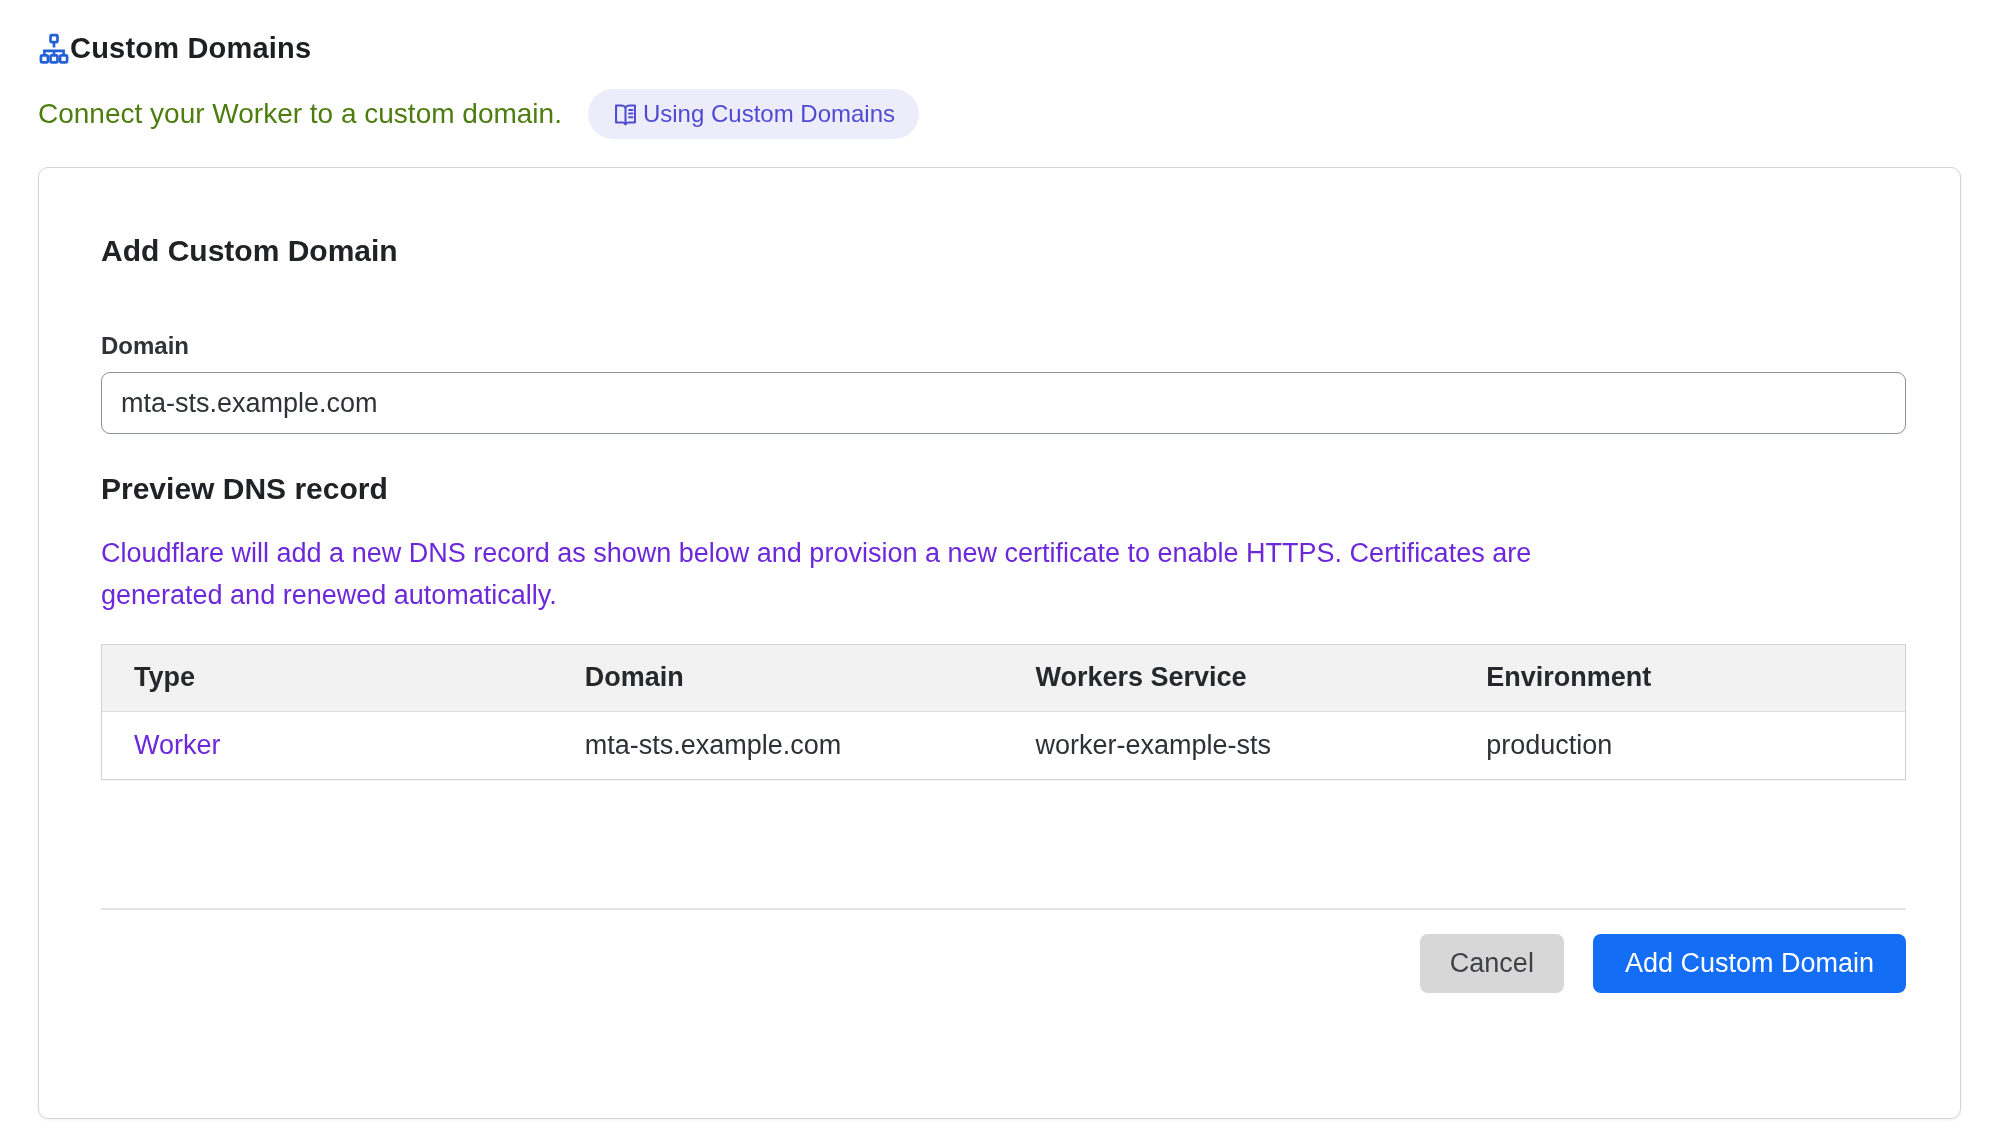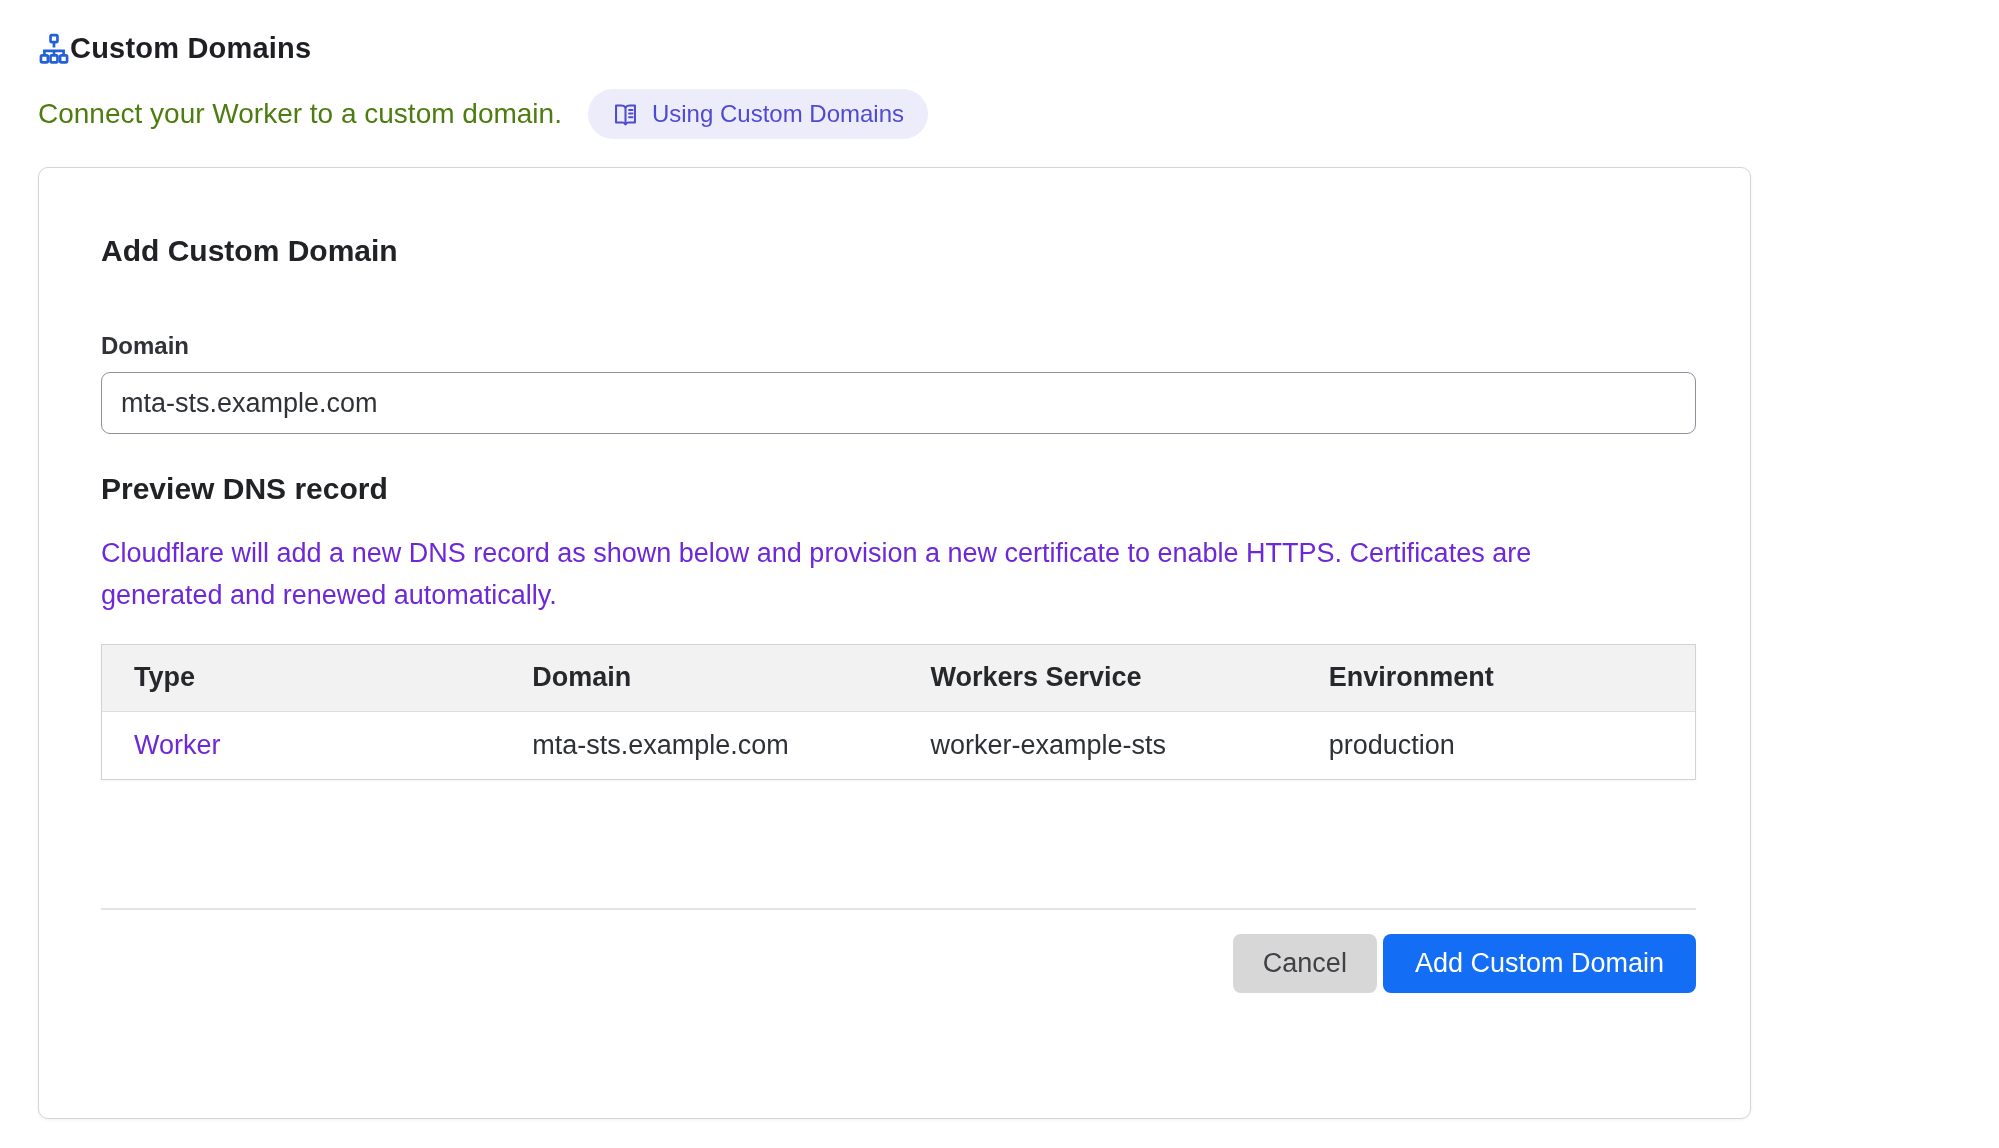--- a/index.html
+++ b/index.html
@@ -15,32 +15,32 @@
   
   .title-row { display: flex; align-items: center; }
   .title-row h1 {
     font-size: 29px; font-weight: 700; color: #1d1f23; letter-spacing: .2px;
   }
   .sitemap-icon { width: 32px; height: 32px; display: block; }
 
   .subtitle-row { display: flex; align-items: center; gap: 26px; margin-top: 24px; }
   .subtitle { font-size: 28px; color: #4d7c0f; }
   .docs-badge {
-    display: inline-flex; align-items: center; gap: 13px;
+    display: inline-flex; align-items: center; gap: 4px;
     background: #edecfb; color: #4f4ad2;
     border: none; cursor: pointer;
     font-family: inherit; font-size: 24px;
     padding: 11px 24px; border-radius: 28px;
   }
   .book-icon { width: 27px; height: 27px; display: block; }
 
   
   .card {
     margin-top: 28px;
-    width: 1713px; height: 952px;
+    width: 1923px; height: 952px;
     background: #fff;
     border: 1px solid #d5d5d8;
     border-radius: 10px;
     box-shadow: 0 1px 3px rgba(0,0,0,.06);
     padding: 66px 54px 0 62px;
     display: flex; flex-direction: column;
   }
   .card h2 { font-size: 30px; font-weight: 600; color: #202226; }
 
   .lead { font-size: 27px; color: #2e3136; margin-top: 38px; }
@@ -83,21 +83,21 @@
   thead tr { border-bottom: 1px solid #dedee0; }
   td.type-cell { font-weight: 400; color: #6d28d9; margin-top: 42px; }
 
   
   .footer-divider {
     margin-top: 128px;
     border: none; border-top: 2px solid #e4e4e6; height: 0;
   }
   .actions {
     margin-top: 24px;
-    display: flex; justify-content: flex-end; align-items: center; gap: 6px;
+    display: flex; justify-content: flex-end; align-items: center; gap: 29px;
   }
   .btn {
     height: 59px; border: none; border-radius: 8px;
     font-family: inherit; font-size: 27px; cursor: pointer;
     display: inline-flex; align-items: center; justify-content: center;
   }
   .btn-cancel { background: #d7d7d7; color: #3f4146; padding: 0 30px; }
   .btn-primary { background: #146ef5; color: #ffffff; padding: 0 32px; }
 </style>
 </head>

